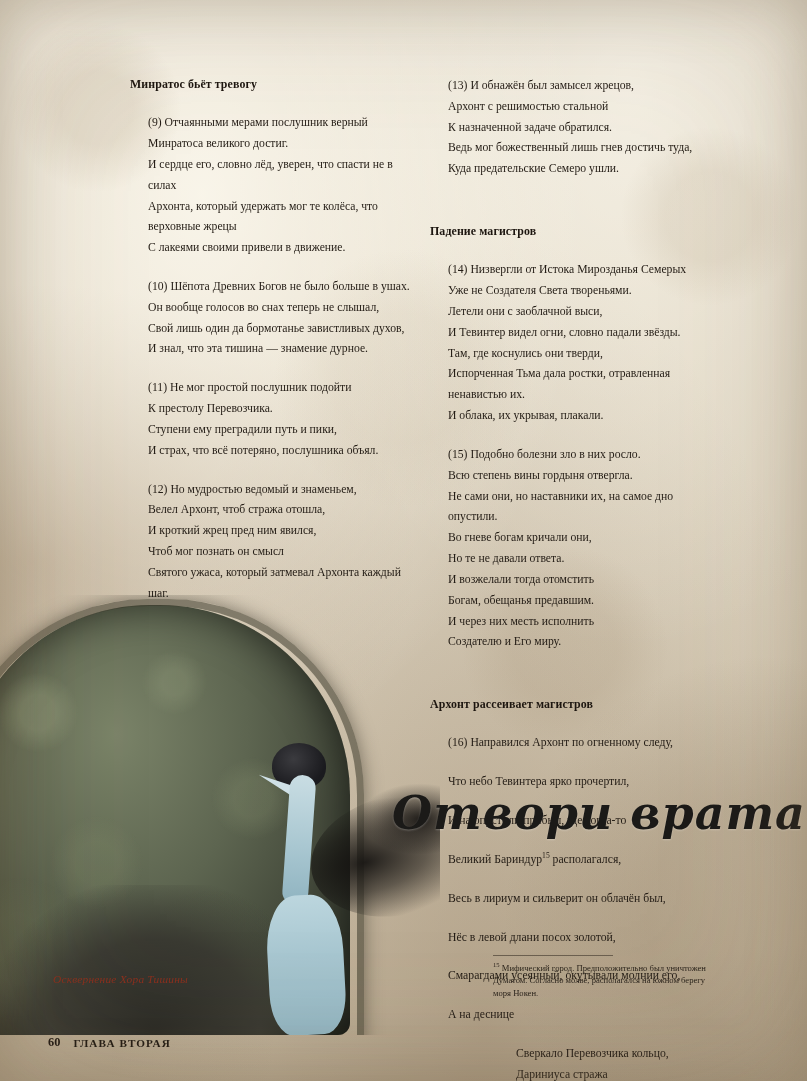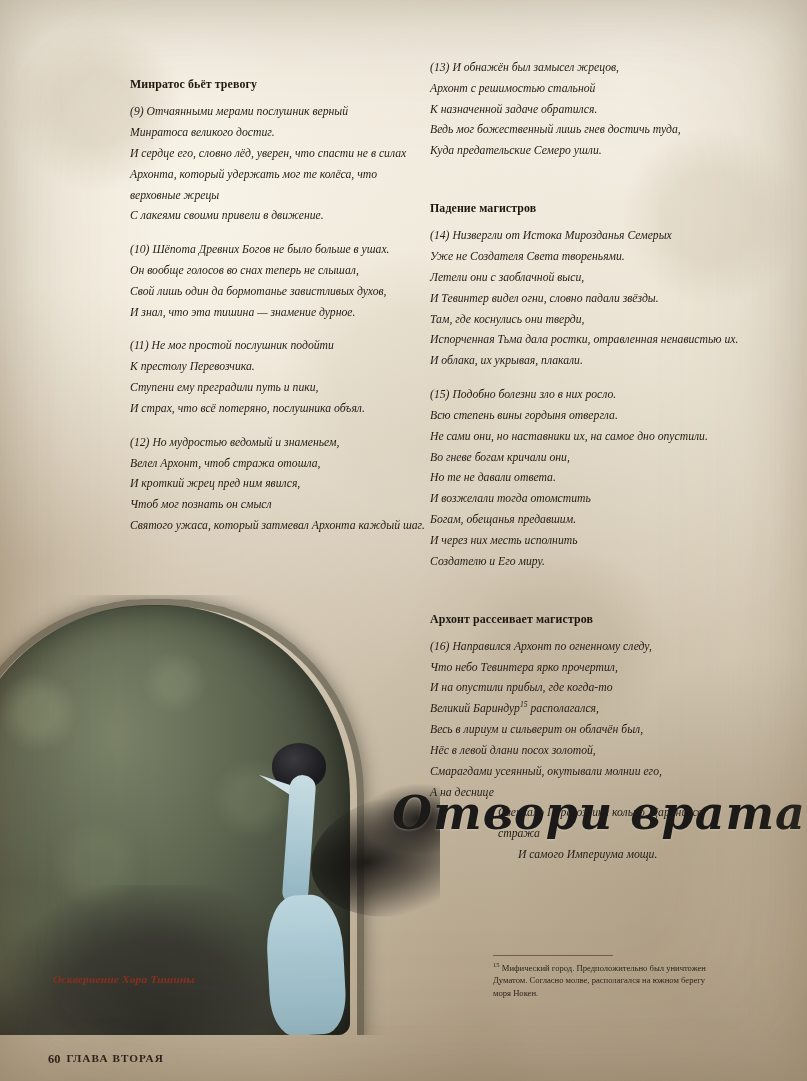--- a/index.html
+++ b/index.html
@@ -67,23 +67,22 @@
     font-weight: bold;
     font-size: 11.9px;
     margin: 16px 0 7px 0;
     color: #1d1610;
     letter-spacing: .1px;
   }
   .stanza {
     margin: 0 0 13px 0;
   }
   .stanza p {
-    margin: 0;
+    margin: 18px;
     white-space: pre-wrap;
-    font-style: italic;
   }
   .sect-gap { height: 7px; }
 
   .indent-1 { padding-left: 68px; }
   .indent-2 { padding-left: 88px; }
 
   sup.fn {
     font-size: 7.6px;
     vertical-align: super;
     line-height: 0;
@@ -195,21 +194,21 @@
     width: 120px;
     height: 72px;
     background: radial-gradient(ellipse at 50% 50%, rgba(15,13,12,0.85) 0%, rgba(15,13,12,0) 70%);
     border-radius: 50%;
   }
   .art-caption {
     position: absolute;
     left: 53px;
     top: 973px;
     font-size: 11.4px;
-    font-weight: bold;
+    font-weight: normal;
     font-style: italic;
     color: #8c2f1d;
     letter-spacing: .2px;
   }
 
   
   .script-word {
     position: absolute;
     left: 392px;
     top: 786px;
@@ -244,24 +243,24 @@
   .footnote sup {
     font-size: 6.6px;
     vertical-align: super;
     line-height: 0;
   }
 
   
   .footer {
     position: absolute;
     left: 48px;
-    bottom: 14px;
+    bottom: 31px;
     display: flex;
-    align-items: flex-start;
-    gap: 6px;
+    align-items: center;
+    gap: 13px;
     color: #221b14;
   }
   .folio {
     font-weight: bold;
     font-size: 12.4px;
   }
   .chapter-label {
     font-weight: bold;
     font-size: 11.2px;
     letter-spacing: 1.1px;

